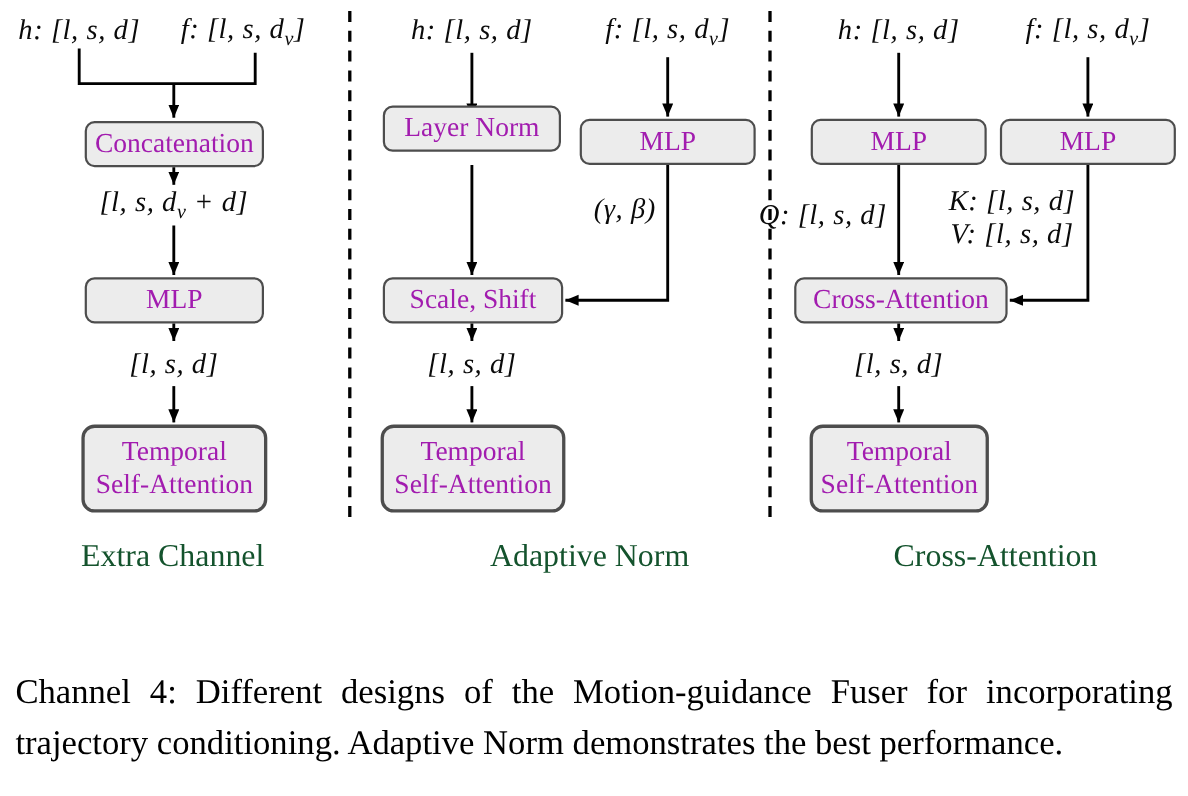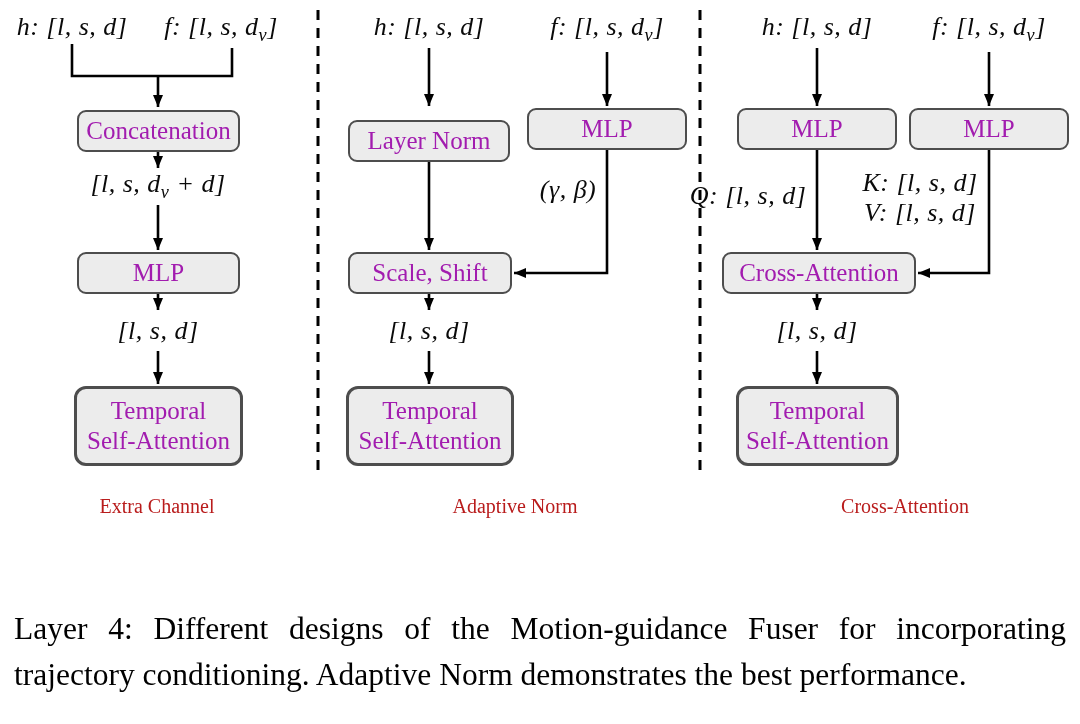--- a/index.html
+++ b/index.html
@@ -30,21 +30,21 @@
     display: flex;
     flex-direction: column;
     align-items: center;
     justify-content: center;
     font-size: 25px;
     color: #a21caf;
     text-align: center;
     line-height: 1.22;
   }
   .box.thick { border-width: 3.2px; border-radius: 12px; }
-  .coltitle { font-size: 20px; color: #b91c1c; }
+  .coltitle { font-size: 29px; color: #14532d; }
   .caption {
     position: absolute;
     left: 14px;
     top: 574px;
     width: 1052px;
     font-size: 31.5px;
     line-height: 1.47;
     text-align: justify;
     color: #000;
   }
@@ -119,21 +119,21 @@
     <span>Extra Channel</span>
   </div>
 
   <div class="pc math" style="left:429px; top:27px;">
     <span>h: [l, s, d]</span>
   </div>
   <div class="pc math" style="left:607px; top:29px;">
     <span>f: [l, s, d</span><sub>v</sub><span>]</span>
   </div>
 
-  <div class="box" style="left:348px; top:120px; width:162px; height:42px;">
+  <div class="box" style="left:348px; top:96px; width:162px; height:42px;">
     <span>Layer Norm</span>
   </div>
   <div class="box" style="left:527px; top:108px; width:160px; height:42px;">
     <span>MLP</span>
   </div>
 
   <div class="pc math" style="left:568px; top:190px;">
     <span>(γ, β)</span>
   </div>
 
@@ -143,21 +143,21 @@
 
   <div class="pc math" style="left:429px; top:331px;">
     <span>[l, s, d]</span>
   </div>
 
   <div class="box thick" style="left:346px; top:386px; width:168px; height:80px;">
     <div>Temporal</div>
     <div>Self-Attention</div>
   </div>
 
-  <div class="pc coltitle" style="left:515px; top:506px;">
+  <div class="pc coltitle" style="left:536px; top:506px;">
     <span>Adaptive Norm</span>
   </div>
 
   <div class="pc math" style="left:817px; top:27px;">
     <span>h: [l, s, d]</span>
   </div>
   <div class="pc math" style="left:989px; top:29px;">
     <span>f: [l, s, d</span><sub>v</sub><span>]</span>
   </div>
 
@@ -189,17 +189,17 @@
   <div class="box thick" style="left:736px; top:386px; width:163px; height:80px;">
     <div>Temporal</div>
     <div>Self-Attention</div>
   </div>
 
   <div class="pc coltitle" style="left:905px; top:506px;">
     <span>Cross-Attention</span>
   </div>
 
   <p class="caption">
-    <span>Layer 4:</span>
+    <span>Channel 4:</span>
     <span>Different designs of the Motion-guidance Fuser for incorporating trajectory conditioning. Adaptive Norm demonstrates the best performance.</span>
   </p>
 
 </div>
 
 </body></html>

